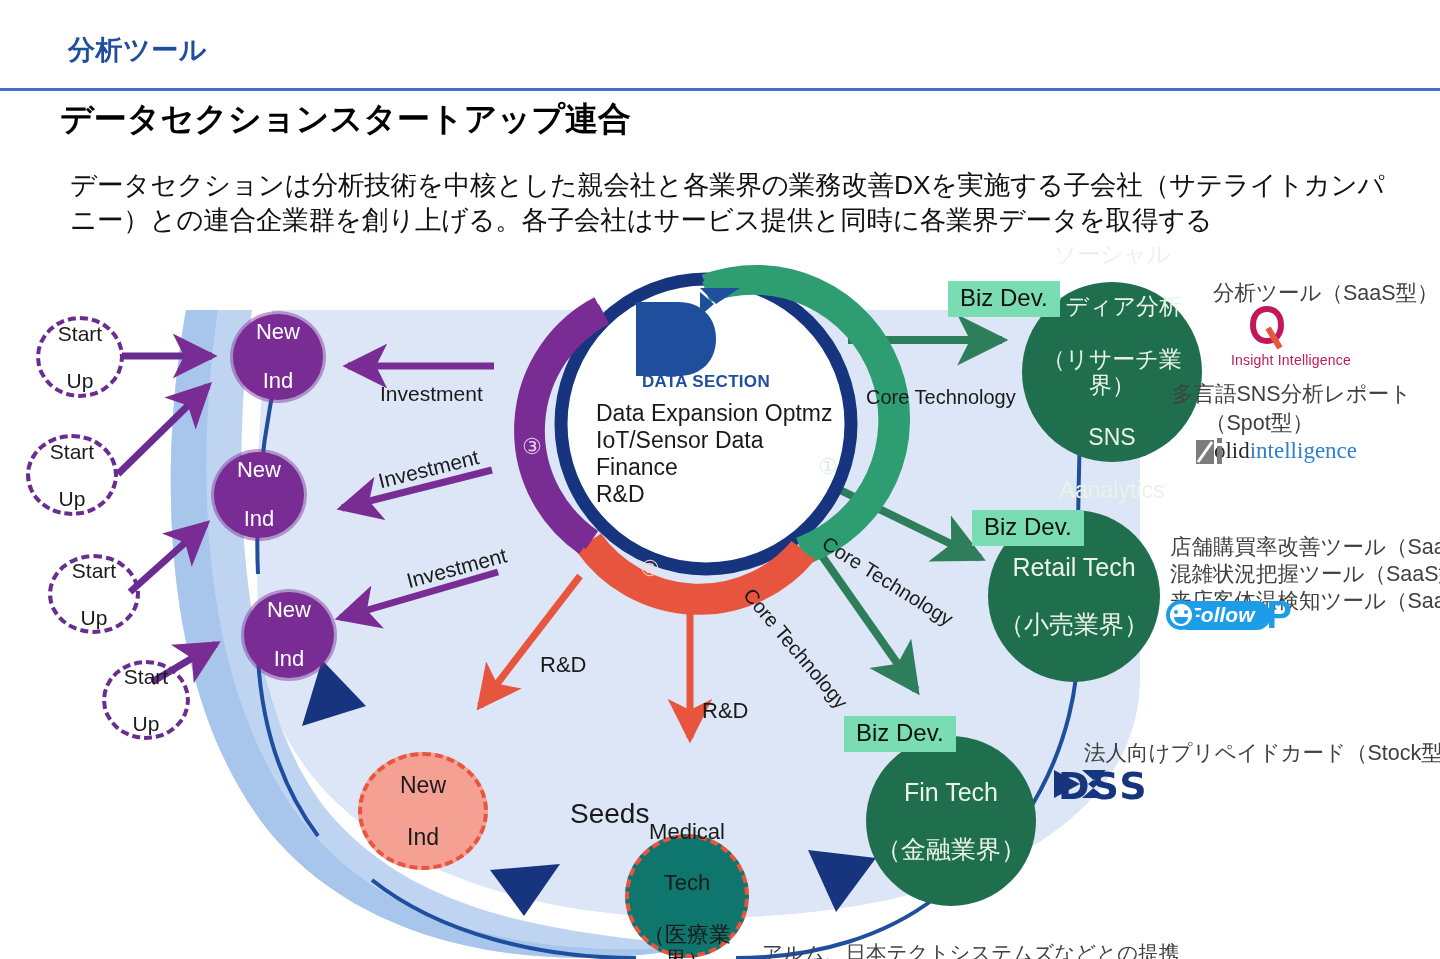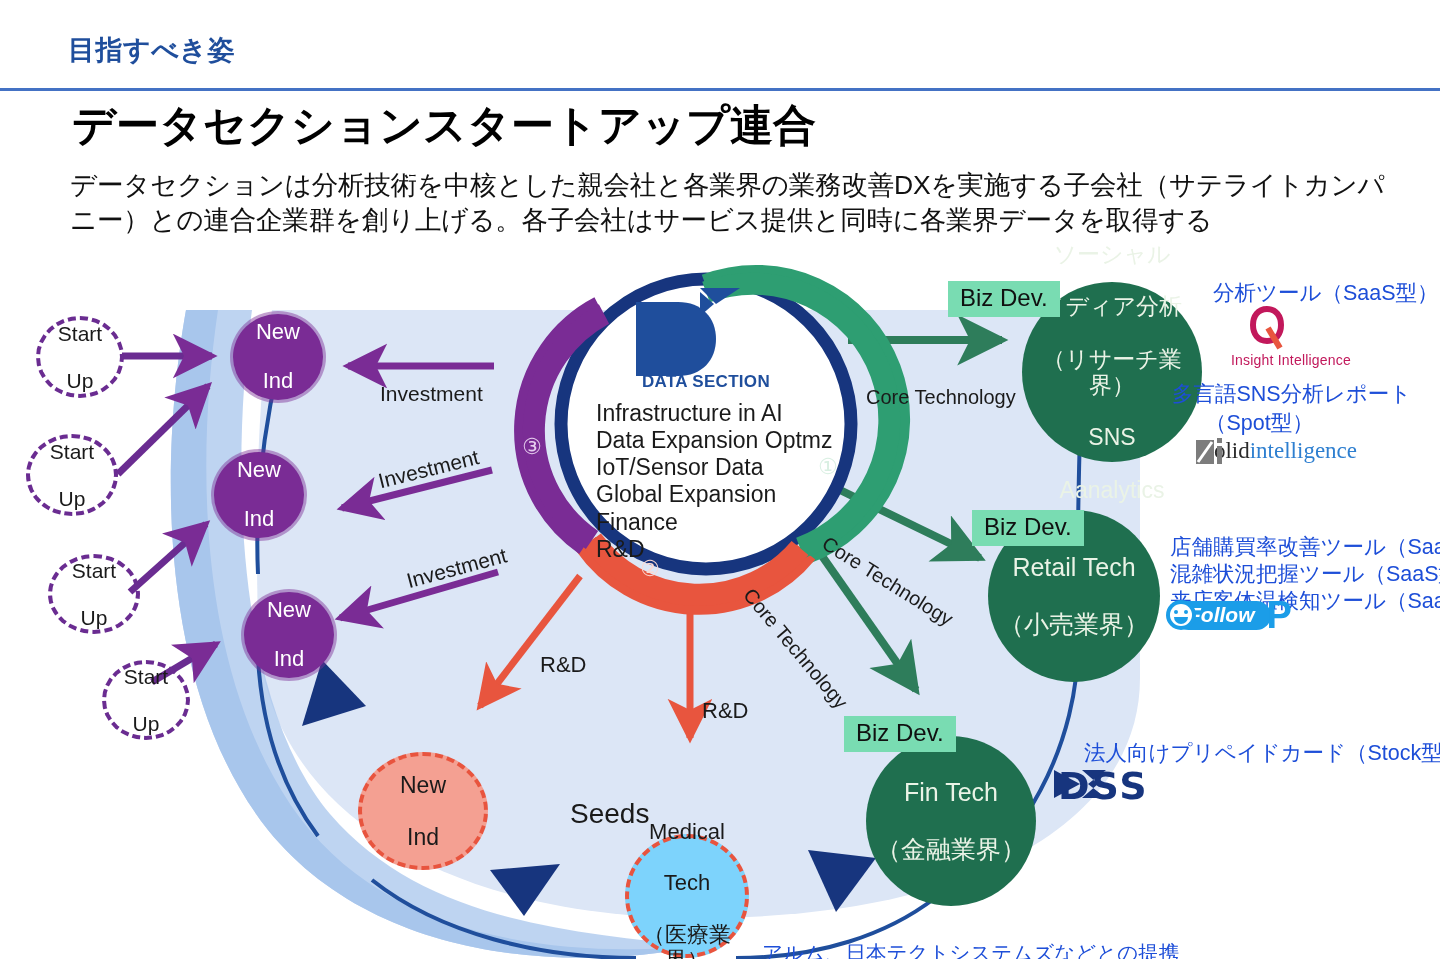--- a/index.html
+++ b/index.html
@@ -14,22 +14,22 @@
   
   #header-label{
     position:absolute;left:68px;top:32px;
     font-size:27px;font-weight:bold;color:#1F4E9C;letter-spacing:.5px;
   }
   #header-rule{
     position:absolute;left:0;top:88px;width:1440px;height:3px;
     background:#4472C4;
   }
   #page-title{
-    position:absolute;left:72px;top:97px;
-    font-size:43px;font-weight:bold;color:#000000;letter-spacing:0px;font-family:Liberation Serif, serif;
+    position:absolute;left:60px;top:97px;
+    font-size:33px;font-weight:bold;color:#000000;letter-spacing:0px;font-family:Liberation Serif, serif;
   }
   #lead-text{
     position:absolute;left:70px;top:168px;width:1320px;
     font-size:26.5px;line-height:1.33;color:#111111;
     letter-spacing:-.2px;
   }
 
   
   #diagram{position:absolute;left:0;top:258px;width:1440px;height:701px;}
   #diagram svg{position:absolute;left:0;top:0;}
@@ -48,21 +48,21 @@
   .newind-purple{
     border-radius:50%;background:#7A2C95;color:#ffffff;
     font-size:22px;line-height:1.12;
     box-shadow:0 0 0 3px rgba(122,44,149,.45);
   }
   .newind-pink{
     border-radius:50%;background:#F4A092;border:4px dashed #E8543E;
     color:#1a1a1a;font-size:23px;line-height:1.14;
   }
   .medtech{
-    border-radius:50%;background:#7dd3fc;border:4px dashed #E8543E;
+    border-radius:50%;background:#0f766e;border:4px dashed #E8543E;
     color:#1a1a1a;font-size:22px;line-height:1.16;
   }
   .sat{
     border-radius:50%;background:#1F6F4F;color:#EAF3E6;
     font-size:25px;line-height:1.14;
   }
 
   .bizdev{
     position:absolute;background:#79DCB2;color:#101010;
     font-size:24px;padding:3px 12px 5px 12px;white-space:nowrap;
@@ -70,21 +70,21 @@
 
   .edge-label{
     position:absolute;color:#1a1a1a;white-space:nowrap;
   }
   .lbl-invest{font-size:21px;}
   .lbl-core{font-size:20px;}
   .lbl-rd{font-size:22px;}
   .lbl-seeds{font-size:28px;}
 
   .note{
-    position:absolute;color:#1d4ed8;font-size:21.5px;line-height:1.22;
+    position:absolute;color:#404040;font-size:21.5px;line-height:1.22;
     white-space:nowrap;
   }
   .note-bottom{font-size:20.5px;}
 
   
   #hub-inner{
     position:absolute;left:572px;top:20px;width:268px;height:300px;
     display:flex;flex-direction:column;align-items:center;
   }
   #hub-wordmark{
@@ -107,21 +107,21 @@
   #logo-follow-pill{
     background:#1B9DE8;color:#ffffff;border-radius:16px;
     padding:2px 16px 3px 14px;font-size:21px;font-weight:bold;font-style:italic;
   }
 </style>
 </head>
 <body>
 
 <div class="slide">
 
-  <div id="header-label">目指すべき姿</div>
+  <div id="header-label">分析ツール</div>
   <div id="header-rule"></div>
   <div id="page-title">データセクションスタートアップ連合</div>
   <div id="lead-text">データセクションは分析技術を中核とした親会社と各業界の業務改善DXを実施する子会社（サテライトカンパニー）との連合企業群を創り上げる。各子会社はサービス提供と同時に各業界データを取得する</div>
 
   <div id="diagram">
 
     <svg width="1440" height="701" viewBox="0 0 1440 701">
       <defs>
         <marker id="ah-purple" markerWidth="7" markerHeight="7" refX="5.6" refY="3.2" orient="auto">
           <path d="M0,0 L6.4,3.2 L0,6.4 L1.6,3.2 Z" fill="#7A2C95"></path>
@@ -205,24 +205,22 @@
       <g fill="#1F4E9C">
         <path d="M 636 44 L 636 118 L 678 118 C 702 118, 716 102, 716 81 C 716 60, 702 44, 678 44 Z"></path>
         <path d="M 700 30 L 740 30 L 716 46 Z"></path>
         <path d="M 700 34 L 700 58 L 714 46 Z"></path>
       </g>
     </svg>
 
     <div id="hub-inner">
       <div id="hub-wordmark">DATA SECTION</div>
       <div id="hub-lines">
-        <div>Infrastructure in AI</div>
         <div>Data Expansion Optmz</div>
         <div>IoT/Sensor Data</div>
-        <div>Global Expansion</div>
         <div>Finance</div>
         <div>R&amp;D</div>
       </div>
     </div>
     <div class="ring-num" style="left:818px;top:196px;color:#D9EFE2;">①</div>
     <div class="ring-num" style="left:640px;top:298px;color:#FBD9D2;">②</div>
     <div class="ring-num" style="left:522px;top:176px;color:#E6CDEE;">③</div>
 
     <div class="node startup" style="left:36px;top:58px;width:88px;height:82px;">
       <span><span>Start</span><br><span>Up</span></span>

